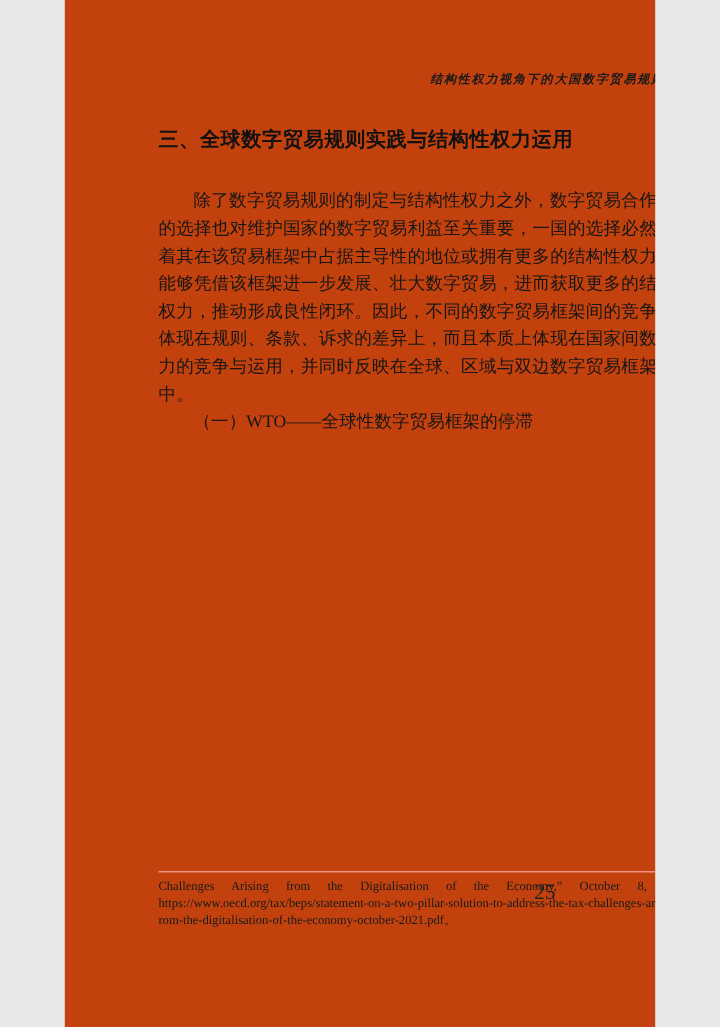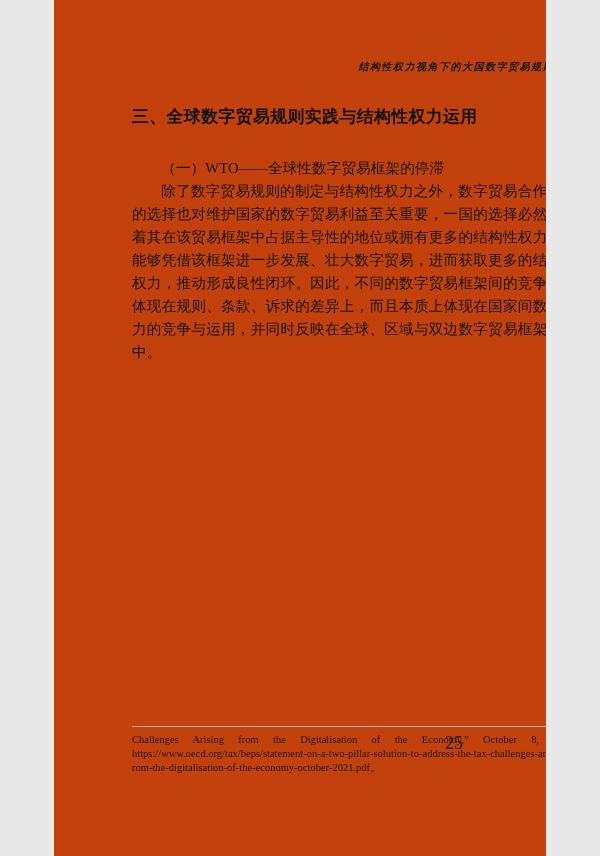--- a/index.html
+++ b/index.html
@@ -94,23 +94,23 @@
   <div class="content">
 
     <p class="running-header">结构性权力视角下的大国数字贸易规则博弈</p>
 
     <div class="body-text">
 
 
 
       <h2 class="section-heading">三、全球数字贸易规则实践与结构性权力运用</h2>
 
+      <p class="indent">除了数字贸易规则的制定与结构性权力之外，数字贸易合作框架的选择也对维护国家的数字贸易利益至关重要，一国的选择必然意味着其在该贸易框架中占据主导性的地位或拥有更多的结构性权力，并能够凭借该框架进一步发展、壮大数字贸易，进而获取更多的结构性权力，推动形成良性闭环。因此，不同的数字贸易框架间的竞争不仅体现在规则、条款、诉求的差异上，而且本质上体现在国家间数字权力的竞争与运用，并同时反映在全球、区域与双边数字贸易框架合作中。</p>
+
       <p class="indent">（一）WTO——全球性数字贸易框架的停滞</p>
-
-      <p class="indent">除了数字贸易规则的制定与结构性权力之外，数字贸易合作框架的选择也对维护国家的数字贸易利益至关重要，一国的选择必然意味着其在该贸易框架中占据主导性的地位或拥有更多的结构性权力，并能够凭借该框架进一步发展、壮大数字贸易，进而获取更多的结构性权力，推动形成良性闭环。因此，不同的数字贸易框架间的竞争不仅体现在规则、条款、诉求的差异上，而且本质上体现在国家间数字权力的竞争与运用，并同时反映在全球、区域与双边数字贸易框架合作中。</p>
 
 
     </div>
   </div>
 
   <div class="footnote">
     <p class="fn-first-line">Challenges Arising from the Digitalisation of the Economy,” October 8, 2021.</p>
     <p class="fn-url">https://www.oecd.org/tax/beps/statement-on-a-two-pillar-solution-to-address-the-tax-challenges-arising-from-the-digitalisation-of-the-economy-october-2021.pdf。</p>
   </div>
 

